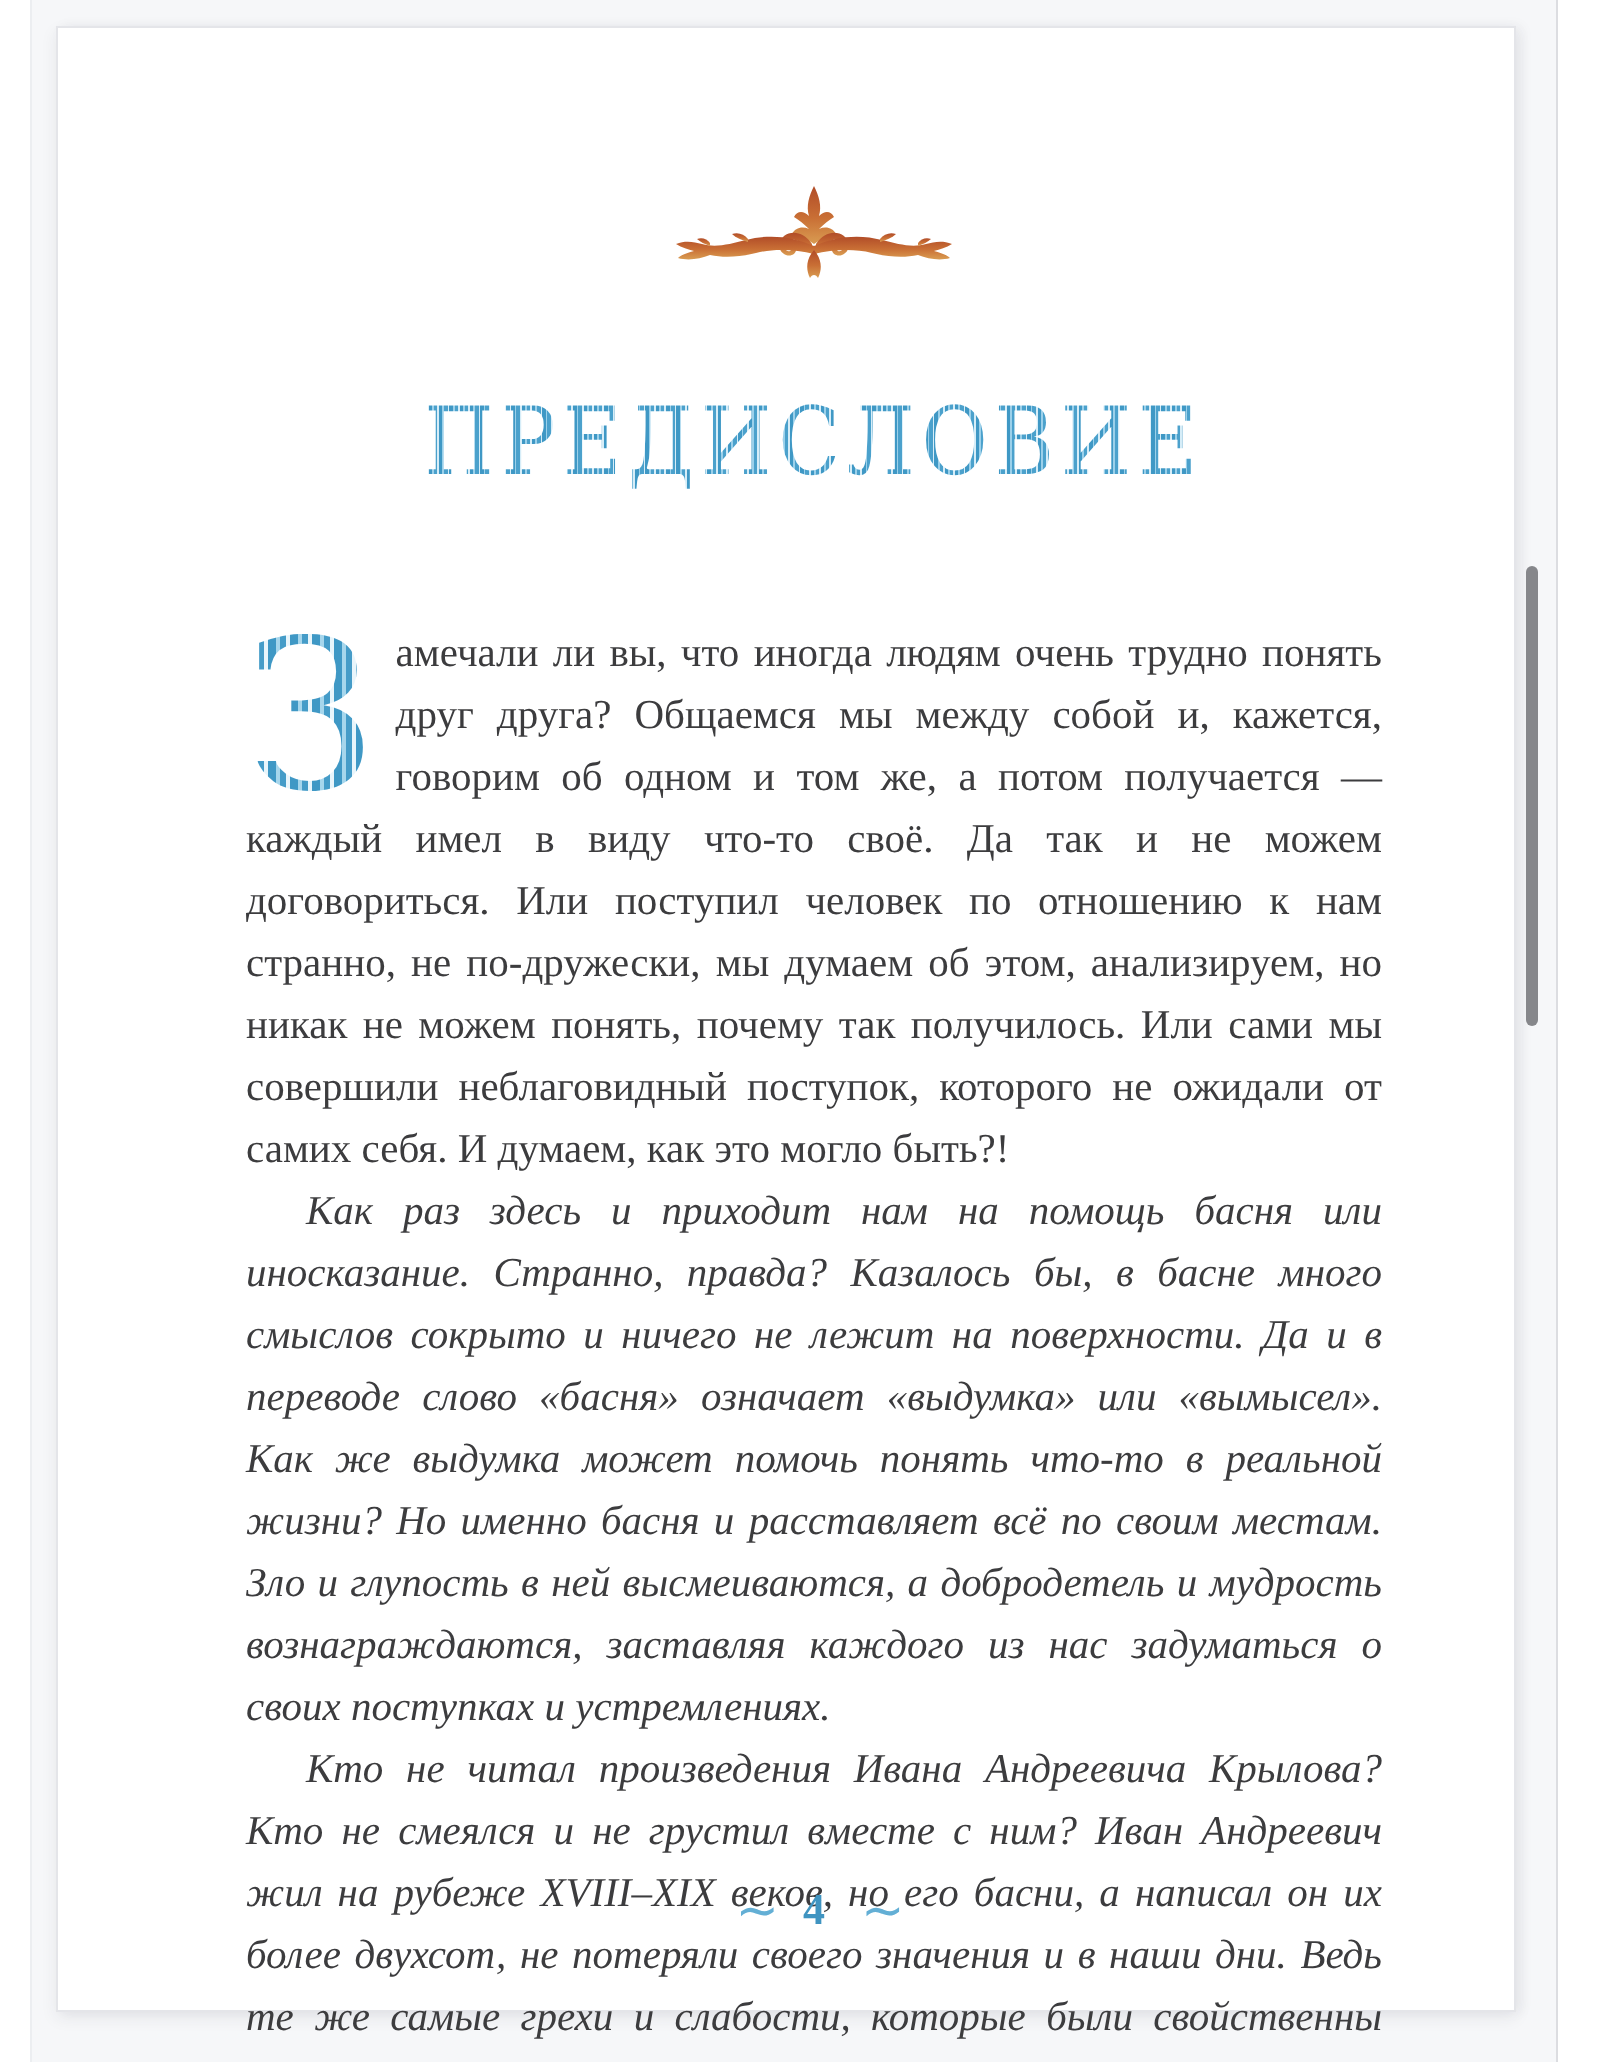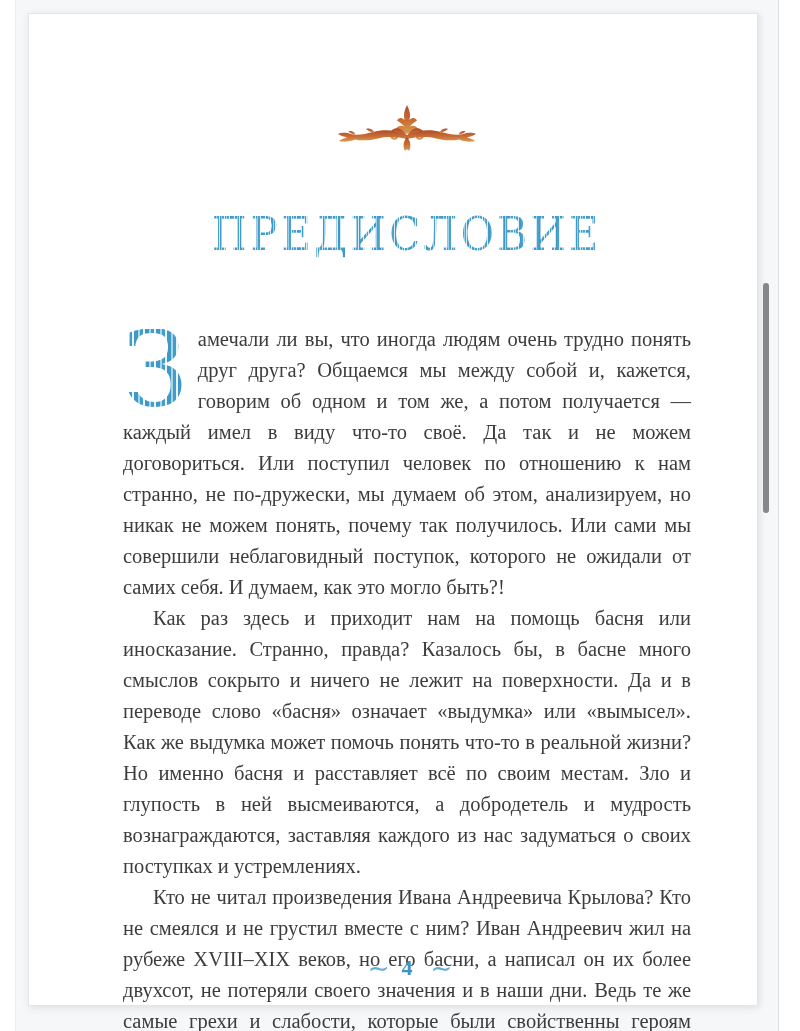--- a/index.html
+++ b/index.html
@@ -14,21 +14,21 @@
   }
 
   .book-page {
     position: absolute; left: 12px; top: 13px; width: 730px; height: 993px;
     background: #ffffff;
     border: 1px solid #e4e5e9;
     box-shadow: 0 3px 8px rgba(40,45,60,0.07), 3px 0 6px rgba(40,45,60,0.05);
   }
 
   .content {
-    position: absolute; left: 94px; top: 16px; width: 568px; height: 100%;
+    position: absolute; left: 94px; top: 4px; width: 568px; height: 100%;
   }
 
   .ornament {
     display: block;
     margin: 63px auto 0 auto;
     width: 150px; height: 72px;
   }
 
   .page-title {
     margin-top: 45px;
@@ -55,21 +55,21 @@
   }
 
   .preface-text {
     margin-top: 66px;
     font-size: 20.5px;
     line-height: 31px;
     color: #3c3c3e;
     text-align: justify;
   }
   .preface-text p { margin: 0; }
-  .preface-text p.indented { text-indent: 30px; }
+  .preface-text p.indented { text-indent: 30px; font-style: italic; }
 
   .drop-cap {
     float: left;
     font-family: "DejaVu Serif", serif;
     font-size: 104px;
     line-height: 82px;
     height: 86px;
     margin: 5px 10px 0 0;
     color: #459cc8;
   }

